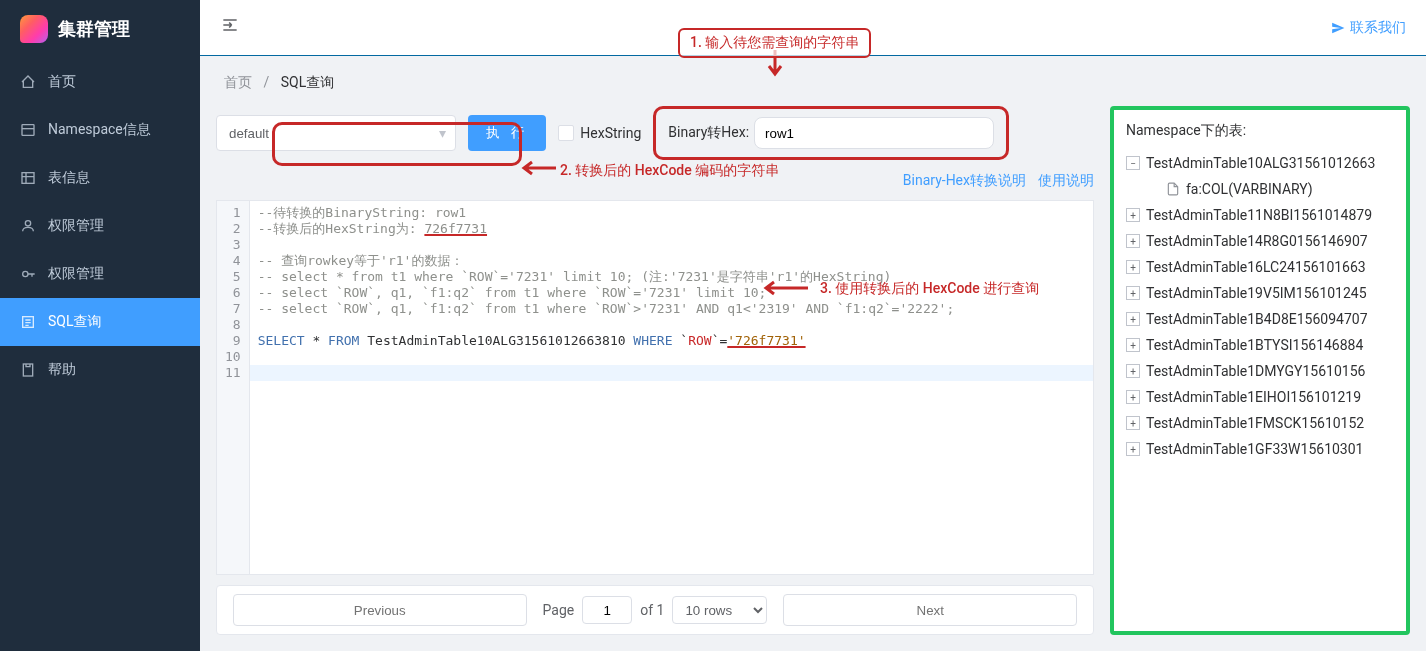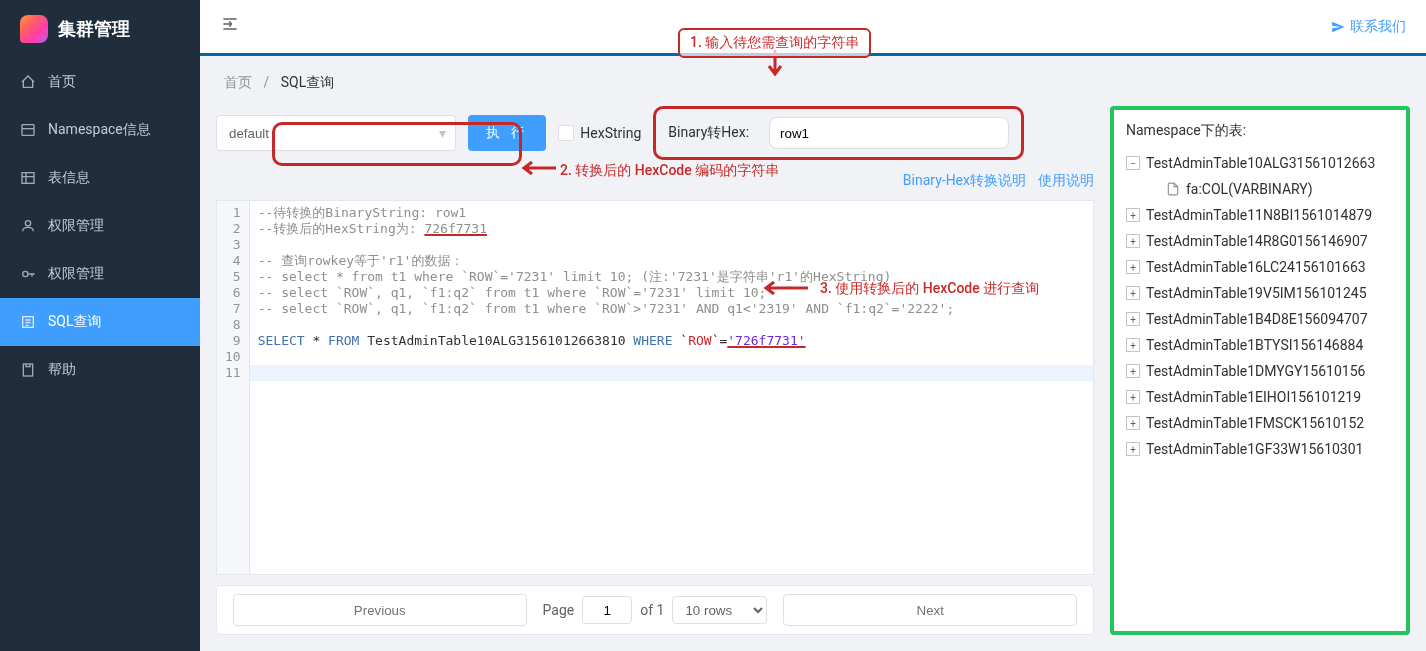--- a/index.html
+++ b/index.html
@@ -7,48 +7,48 @@
 .app{display:flex;height:651px;width:1426px}
 .sidebar{width:200px;background:#1f2d3d;color:#bfcbd9;display:flex;flex-direction:column;flex-shrink:0}
 .logo{display:flex;align-items:center;padding:15px 20px;gap:10px}
 .logo-icon{width:28px;height:28px;background:linear-gradient(135deg,#ff9a3c,#ff5e62,#ff3cac,#b362ed);border-radius:8px 8px 8px 4px;position:relative}
 .logo-text{color:#fff;font-size:18px;font-weight:600}
 .sidebar-nav{flex:1}
 .nav-item{display:flex;align-items:center;padding:0 20px;height:48px;gap:12px;cursor:pointer;color:#bfcbd9}
 .nav-item.active{background:#409eff;color:#fff}
 .nav-icon{width:16px;height:16px;opacity:0.8}
 .main{flex:1;display:flex;flex-direction:column;background:#f0f2f5;overflow:hidden}
-.topbar{height:56px;background:#fff;display:flex;align-items:center;padding:0 20px;border-bottom:3px solid #0369a1;justify-content:space-between}
+.topbar{height:56px;background:#fff;display:flex;align-items:center;padding:0 20px;border-bottom:1px solid #0369a1;justify-content:space-between}
 .collapse-btn{cursor:pointer;font-size:20px;color:#606266}
 .contact{color:#409eff;display:flex;align-items:center;gap:5px;cursor:pointer}
 .breadcrumb{padding:18px 24px 14px}
 .breadcrumb span{color:#909399}
 .breadcrumb .cur{color:#303133}
 .content{flex:1;display:flex;gap:16px;padding:0 16px 16px;overflow:hidden}
 .left{flex:1;display:flex;flex-direction:column;gap:10px;overflow:hidden}
 .toolbar{display:flex;align-items:center;gap:12px;flex-wrap:wrap;position:relative}
 .select-wrap{position:relative;width:240px}
 .select{width:100%;height:36px;border:1px solid #dcdfe6;border-radius:4px;padding:0 30px 0 12px;background:#fff;color:#606266;appearance:none;cursor:pointer}
 .select-arrow{position:absolute;right:10px;top:50%;transform:translateY(-50%);pointer-events:none;color:#c0c4cc}
 .btn-primary{height:36px;padding:0 18px;background:#409eff;color:#fff;border:none;border-radius:4px;cursor:pointer;letter-spacing:4px}
 .checkbox-wrap{display:flex;align-items:center;gap:6px;cursor:pointer}
 .checkbox{width:16px;height:16px;border:1px solid #dcdfe6;border-radius:2px;background:#fff}
-.hex-group{display:flex;align-items:center;gap:20px;border:3px solid #c62828;border-radius:10px;padding:8px 12px}
+.hex-group{display:flex;align-items:center;gap:5px;border:3px solid #c62828;border-radius:10px;padding:8px 12px}
 .hex-input{width:240px;height:32px;border:1px solid #dcdfe6;border-radius:8px;padding:0 10px}
 .link{color:#409eff;cursor:pointer}
 .links-right{margin-left:auto;display:flex;gap:12px}
 .editor-wrap{border:1px solid #e4e7ed;background:#fff;flex:1;display:flex;flex-direction:column;min-height:260px;overflow:hidden}
 .editor{display:flex;font-family:Menlo,Consolas,monospace;font-size:13px;line-height:16px;flex:1;overflow:auto;position:relative}
 .gutter{background:#f5f7fa;color:#909399;text-align:right;padding:4px 8px;user-select:none;border-right:1px solid #e4e7ed}
 .gutter div{height:16px}
 .code{padding:4px 8px;white-space:pre;position:relative;flex:1}
 .code div{height:16px}
 .comment{color:#8e908c}
 .kw{color:#4271ae}
-.str{color:#6d28d9}
+.str{color:#a16207}
 .underline{text-decoration:underline;text-decoration-color:#c62828;text-decoration-thickness:2px}
 .line-hl{background:#ecf5ff;position:absolute;left:0;right:0;height:16px;z-index:0}
 .pager{background:#fff;border:1px solid #e4e7ed;border-radius:4px;display:flex;align-items:center;justify-content:space-between;padding:8px 16px;gap:16px}
 .pager button{flex:1;height:32px;border:1px solid #dcdfe6;background:#fff;color:#737373;border-radius:4px;cursor:not-allowed}
 .pager-center{display:flex;align-items:center;gap:8px;color:#606266}
 .pager-input{width:50px;height:28px;border:1px solid #dcdfe6;border-radius:4px;text-align:center}
 .pager-select{height:28px;border:1px solid #dcdfe6;border-radius:4px;padding:0 18px 0 8px;background:#fff;color:#606266}
 .right{width:300px;background:#fff;border:4px solid #22c55e;border-radius:4px;padding:12px;overflow:auto;flex-shrink:0}
 .tree-title{margin-bottom:10px;color:#303133}
 .tree-node{display:flex;align-items:center;gap:6px;padding:5px 0;cursor:pointer;white-space:nowrap}

